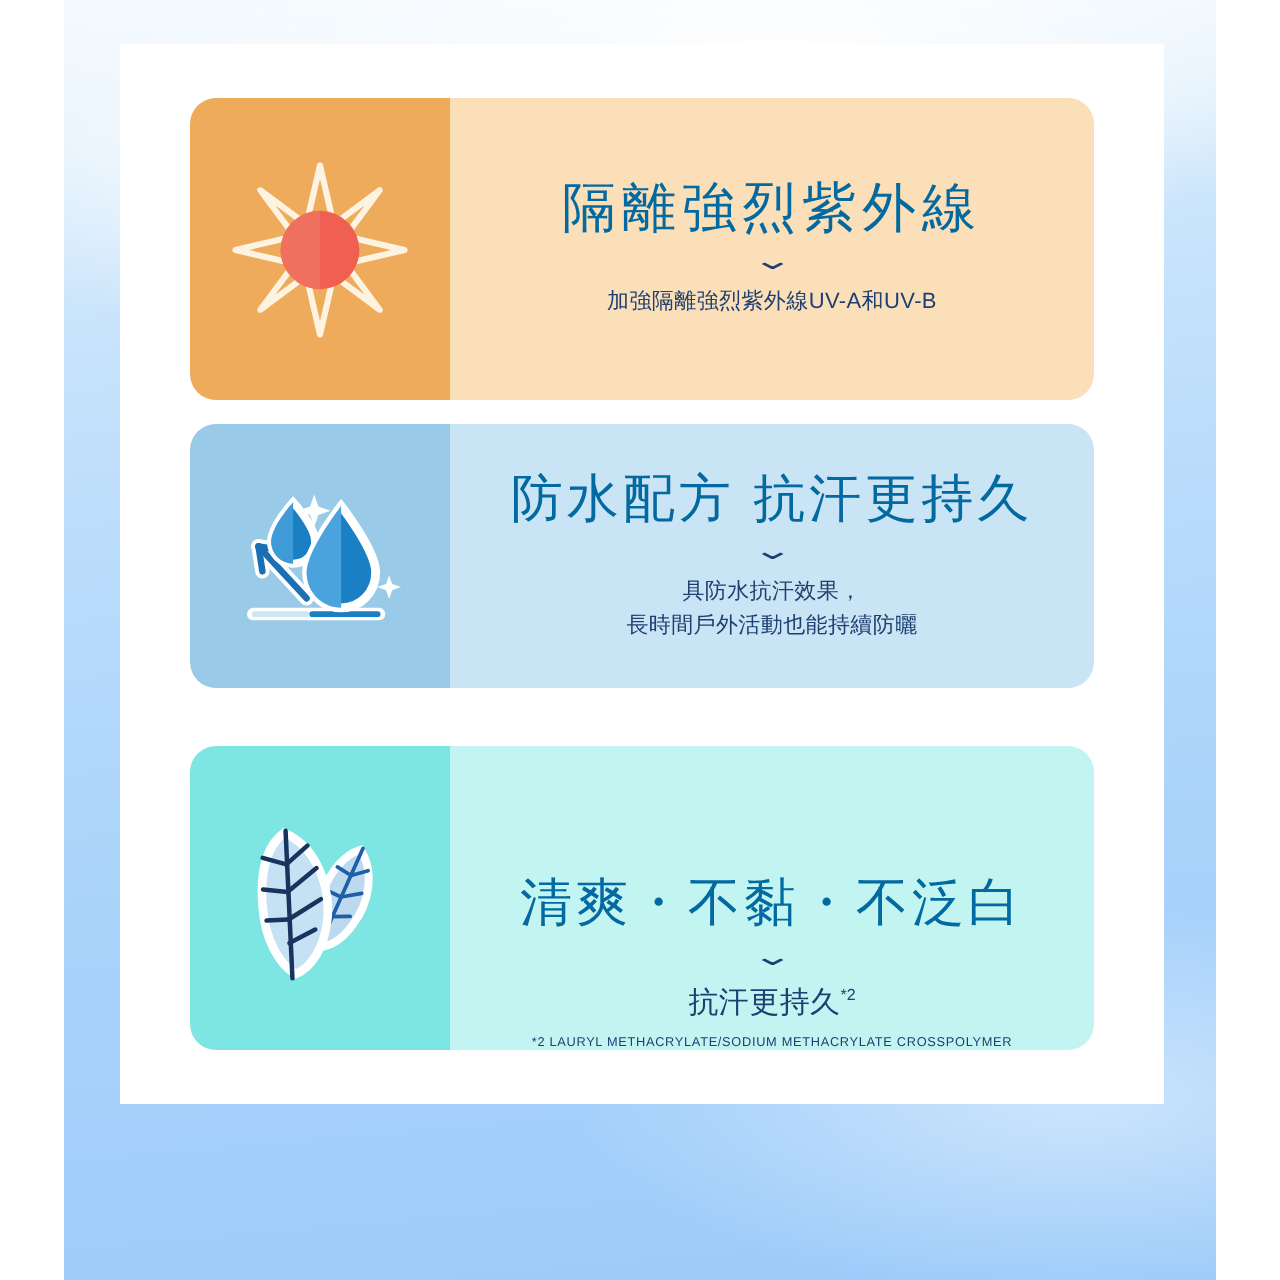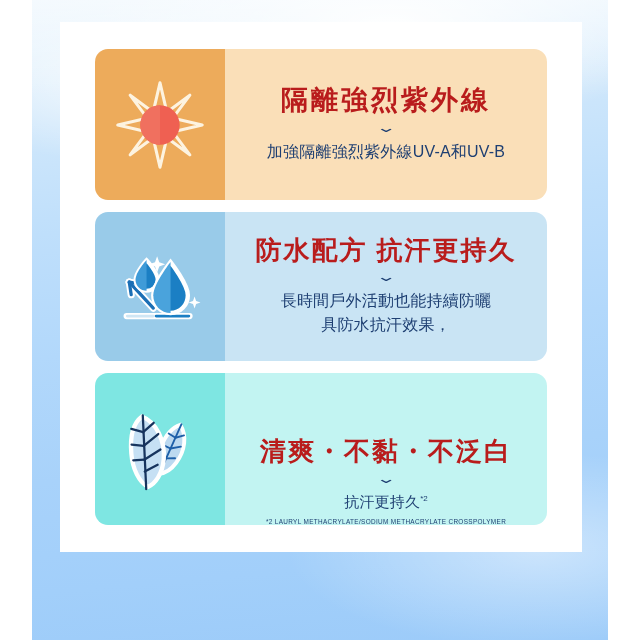--- a/index.html
+++ b/index.html
@@ -62,21 +62,21 @@
   .card {
     position: absolute;
     left: 35px;
     width: 452px;
     border-radius: 13px;
     overflow: hidden;
     display: flex;
     align-items: stretch;
   }
   .card-1 { top: 27px;  height: 151px; }
-  .card-2 { top: 190px; height: 149px; }
+  .card-2 { top: 190px; height: 132px; }
   .card-3 { top: 351px; height: 152px; }
 
   .icon-pane {
     width: 130px;
     flex: 0 0 130px;
     display: flex;
     align-items: center;
     justify-content: center;
   }
   .text-pane {
@@ -92,42 +92,42 @@
   
   .card-1 .icon-pane { background: #edab5b; }
   .card-1 .text-pane { background: #fadfb8; }
   .card-2 .icon-pane { background: #99cbe9; }
   .card-2 .text-pane { background: #c9e4f4; }
   .card-3 .icon-pane { background: #7ee6e2; }
   .card-3 .text-pane { background: #c2f4f2; justify-content: flex-end; }
 
   
   .headline {
-    color: #b91c1c;
+    color: #0369a1;
     font-size: 27px;
-    font-weight: bold;
+    font-weight: normal;
     letter-spacing: 3px;
     line-height: 1.12;
     white-space: nowrap;
   }
   .card-2 .headline { font-size: 26px; letter-spacing: 2px; }
   .card-3 .headline { font-size: 26px; letter-spacing: 2px; }
 
   .chevron {
     color: #1e3f72;
     font-size: 15px;
     line-height: 1;
     margin: 4px 0 5px 0;
     font-weight: normal;
     transform: scaleX(1.7) scaleY(0.85);
   }
 
   .body-text {
     color: #1e3f72;
-    font-size: 16px;
+    font-size: 11px;
     line-height: 1.5;
     text-align: center;
     letter-spacing: 0.2px;
     white-space: nowrap;
   }
   .card-3 .body-text { font-size: 15px; }
 
   .sup {
     font-size: 8px;
     vertical-align: super;
@@ -210,22 +210,22 @@
             <g fill="#ffffff">
               <path d="M47 18 L49.2 24.2 L55.4 26.4 L49.2 28.6 L47 34.8 L44.8 28.6 L38.6 26.4 L44.8 24.2 Z"></path>
               <path d="M86 60 L87.6 64.6 L92.2 66.2 L87.6 67.8 L86 72.4 L84.4 67.8 L79.8 66.2 L84.4 64.6 Z"></path>
             </g>
           </svg>
         </span>
       </div>
       <div class="text-pane">
         <div class="headline">防水配方 抗汗更持久</div>
         <div class="chevron">⌄</div>
+        <div class="body-text">具防水抗汗效果，</div>
         <div class="body-text">長時間戶外活動也能持續防曬</div>
-        <div class="body-text">具防水抗汗效果，</div>
       </div>
     </div>
 
     <div class="card card-3">
       <div class="icon-pane">
         <span>
           <svg width="98" height="98" viewBox="0 0 100 100">
 
             <g transform="translate(62,52) rotate(18) translate(-62,-52)">
               <path d="M62 24 C72 32 75 48 70 62 C67 71 62 76 57 78 C52 74 49 64 50 52 C51 38 55 29 62 24 Z" fill="#bcd9f0" stroke="#ffffff" stroke-width="4"></path>

